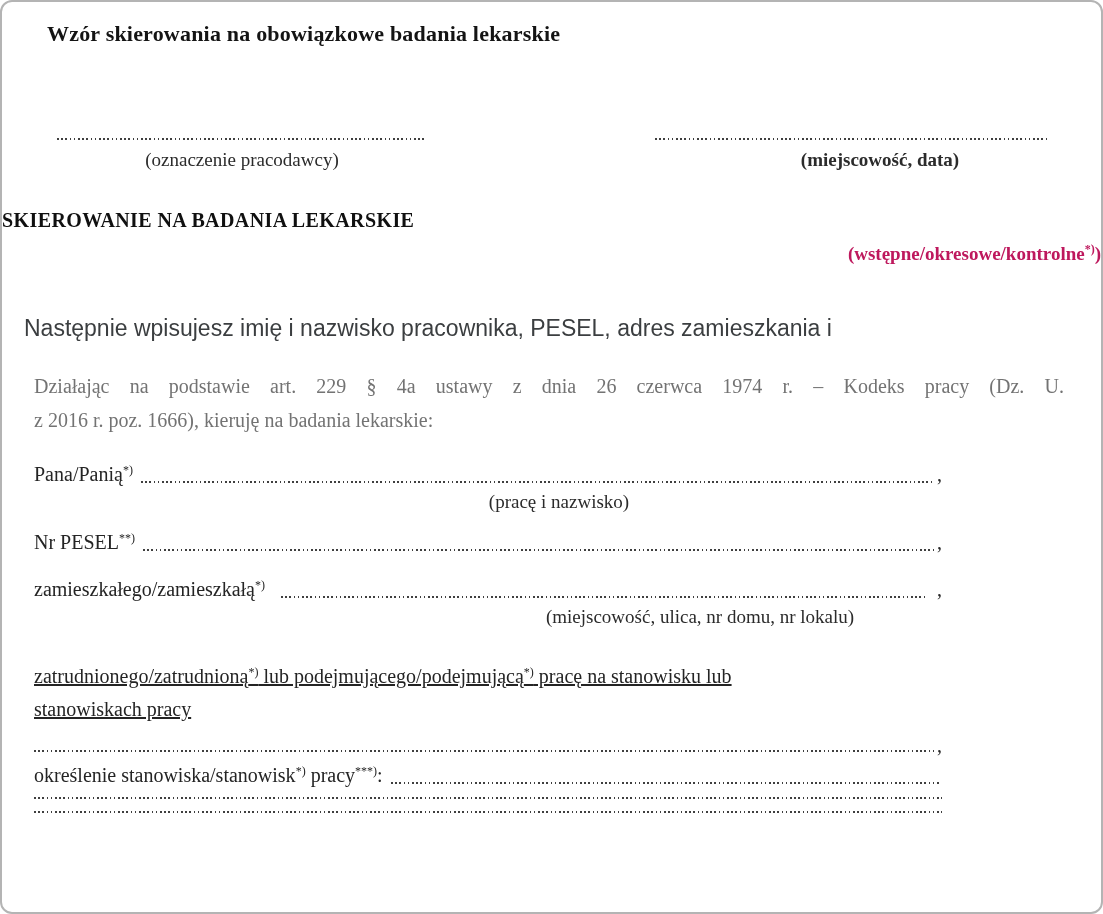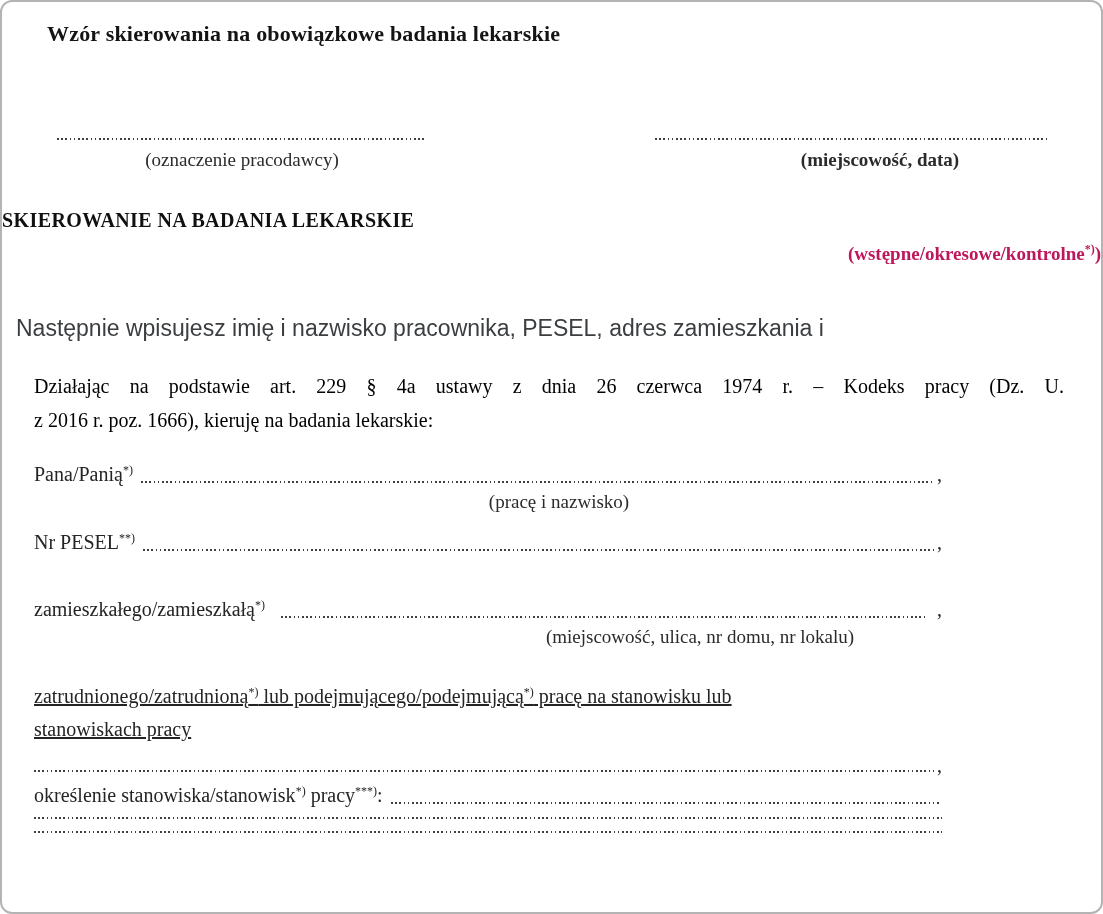--- a/index.html
+++ b/index.html
@@ -39,37 +39,37 @@
     color: #101010; letter-spacing: 0.4px;
   }
   .h-sub {
     text-align: right; font-size: 19px; font-weight: bold; line-height: 30px;
     color: #be185d;
   }
   .sup { font-size: 12px; vertical-align: 7px; letter-spacing: 0; }
   .h-sub .sup { font-weight: bold; }
   
   .article-note {
-    margin: 36px 0 0 0; padding-left: 14px;
+    margin: 36px 0 0 0; padding-left: 22px;
     font-family: "Liberation Sans", "DejaVu Sans", sans-serif;
     font-size: 23px; line-height: 46px; color: #3b3e40;
   }
   
   .legal {
     margin: 18px 0 0 32px; width: 1030px;
-    font-size: 20px; line-height: 34px; color: #000000;
+    font-size: 20px; line-height: 34px; color: #737373;
   }
   .justify-last { text-align: justify; text-align-last: justify; }
   .fields { margin-left: 32px; width: 908px; font-size: 20px; color: #242424; }
   .field-row { display: flex; align-items: flex-end; line-height: 27px; }
   .field-row .label { white-space: nowrap; }
   .dotfill { flex: 1 1 auto; margin: 0 2px 5px 8px; }
   .row-name    { margin-top: 20px; }
   .row-pesel   { margin-top: 10px; }
-  .row-address { margin-top: 36px; gap: 8px; }
+  .row-address { margin-top: 16px; gap: 8px; }
   .cap-center  { text-align: center; font-size: 19px; line-height: 27px; color: #2b2b2b; }
   .cap-name    { padding-left: 142px; }
   .cap-address { padding-left: 424px; }
   .position-para { margin-top: 26px; line-height: 33px; text-decoration: underline; }
   .dot-row { display: flex; align-items: flex-end; line-height: 26px; }
   .dr1 { margin-top: 6px; }
   .row-spec { margin-top: 0; }
   .dr2 { margin-top: 8px; }
   .dr3 { margin-top: 6px; }
   .dot-row .dotline { flex: 1 1 auto; margin-bottom: 6px; }

